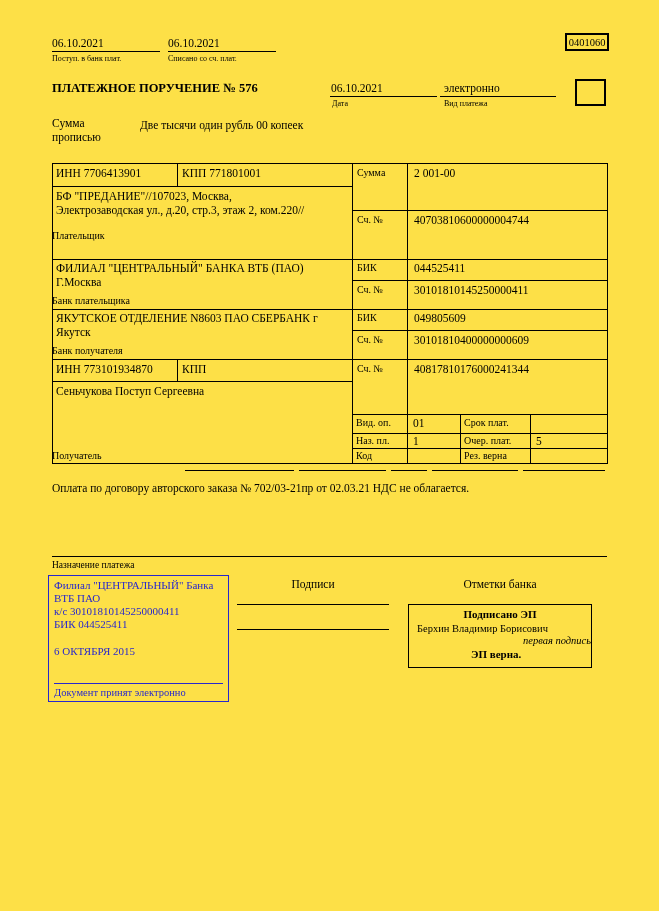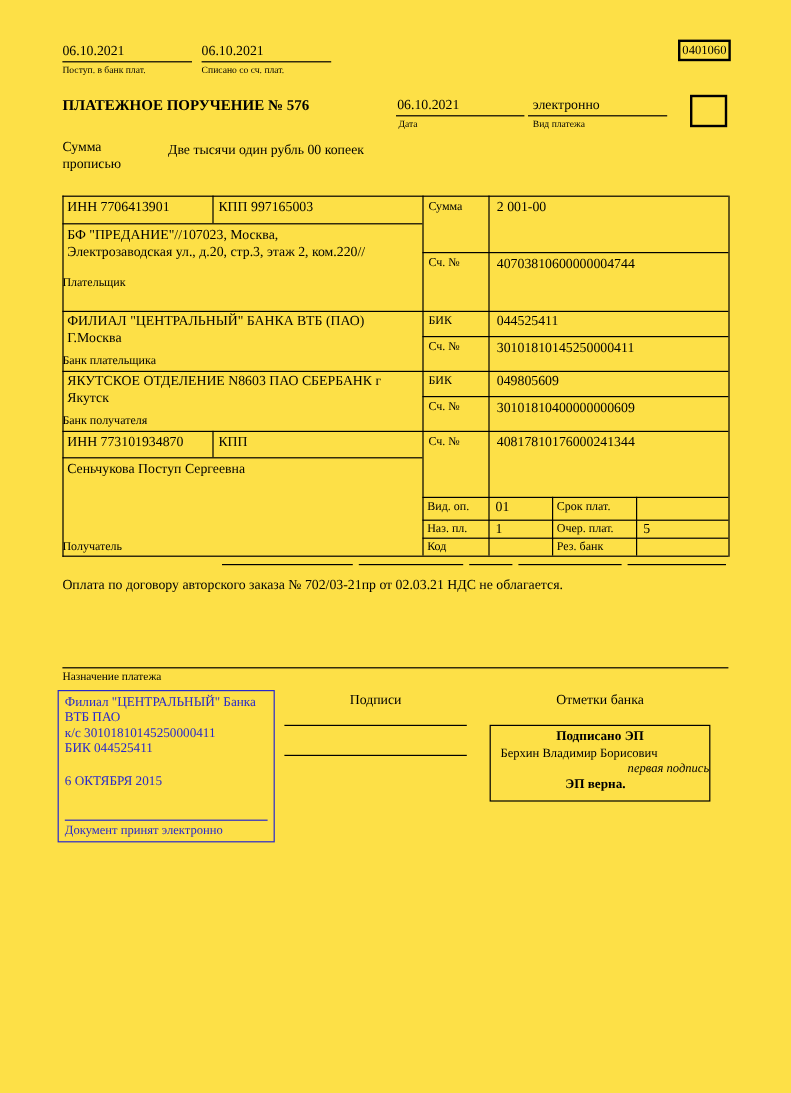--- a/index.html
+++ b/index.html
@@ -76,21 +76,21 @@
   <div class="vl" style="left:52px;  top:163px; height:301px;"></div>
   <div class="vl" style="left:607px; top:163px; height:301px;"></div>
   <div class="vl" style="left:352px; top:163px; height:300px;"></div>
   <div class="vl" style="left:407px; top:163px; height:300px;"></div>
   <div class="vl" style="left:177px; top:163px; height:23px;"></div>
   <div class="vl" style="left:177px; top:359px; height:22px;"></div>
   <div class="vl" style="left:460px; top:414px; height:49px;"></div>
   <div class="vl" style="left:530px; top:414px; height:49px;"></div>
 
   <div class="tx" style="left:56px;  top:166px;">ИНН 7706413901</div>
-  <div class="tx" style="left:182px; top:166px;">КПП 997165003</div>
+  <div class="tx" style="left:182px; top:166px;">КПП 771801001</div>
   <div class="lb" style="left:357px; top:167px;">Сумма</div>
   <div class="tx" style="left:414px; top:166px;">2 001-00</div>
 
   <div class="tx" style="left:56px; top:189px; width:265px;">БФ "ПРЕДАНИЕ"//107023, Москва, Электрозаводская ул., д.20, стр.3, этаж 2, ком.220//</div>
   <div class="lb" style="left:357px; top:214px;">Сч. №</div>
   <div class="tx" style="left:414px; top:213px;">40703810600000004744</div>
   <div class="lb" style="left:52px; top:230px;">Плательщик</div>
 
   <div class="tx" style="left:56px; top:261px;">ФИЛИАЛ "ЦЕНТРАЛЬНЫЙ" БАНКА ВТБ (ПАО)</div>
   <div class="tx" style="left:56px; top:275px;">Г.Москва</div>
@@ -116,21 +116,21 @@
   <div class="lb" style="left:356px; top:417px;">Вид. оп.</div>
   <div class="tx" style="left:413px; top:416px;">01</div>
   <div class="lb" style="left:464px; top:417px;">Срок плат.</div>
 
   <div class="lb" style="left:356px; top:435px;">Наз. пл.</div>
   <div class="tx" style="left:413px; top:434px;">1</div>
   <div class="lb" style="left:464px; top:435px;">Очер. плат.</div>
   <div class="tx" style="left:536px; top:434px;">5</div>
 
   <div class="lb" style="left:356px; top:450px;">Код</div>
-  <div class="lb" style="left:464px; top:450px;">Рез. банк</div>
+  <div class="lb" style="left:464px; top:450px;">Рез. верна</div>
   <div class="lb" style="left:52px; top:450px;">Получатель</div>
 
   <div class="hl" style="left:185px; top:470px; width:109px;"></div>
   <div class="hl" style="left:299px; top:470px; width:87px;"></div>
   <div class="hl" style="left:391px; top:470px; width:36px;"></div>
   <div class="hl" style="left:432px; top:470px; width:86px;"></div>
   <div class="hl" style="left:523px; top:470px; width:82px;"></div>
 
   <div class="tx" style="left:52px; top:481px; width:530px;">Оплата по договору авторского заказа № 702/03-21пр от 02.03.21 НДС не облагается.</div>
   <div class="hl" style="left:52px; top:556px; width:555px;"></div>

